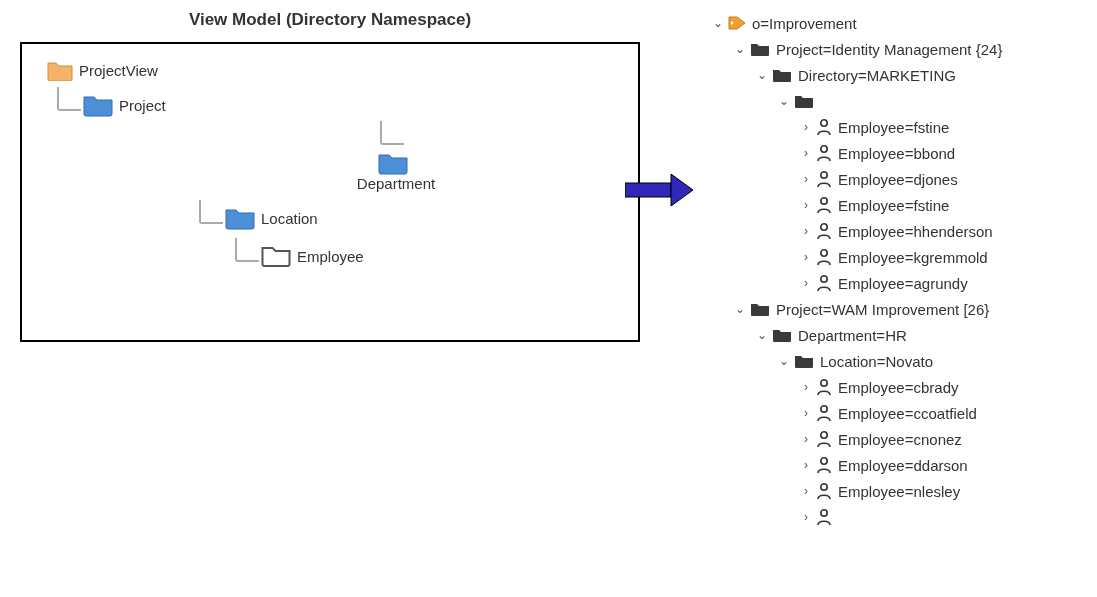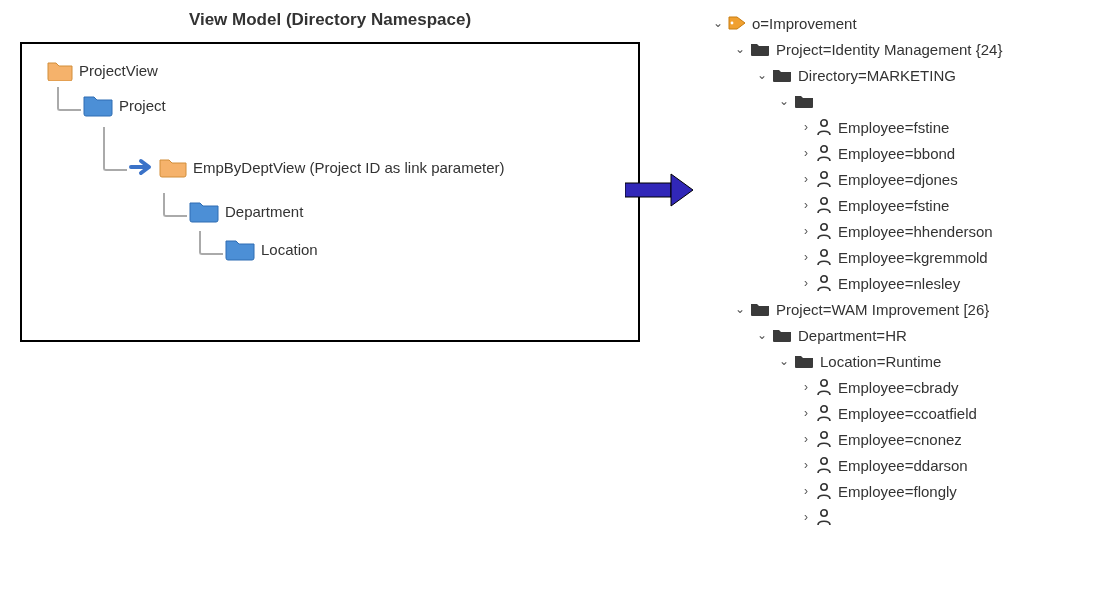--- a/index.html
+++ b/index.html
@@ -97,47 +97,44 @@
       </div>
 
       <div class="vm-row" style="margin-left:20px; margin-top:12px;">
         <span class="elbow"></span>
         <svg class="icon" width="30" height="24" viewBox="0 0 30 24">
           <path d="M1 4 h10 l3 3 h15 v14 a2 2 0 0 1 -2 2 h-24 a2 2 0 0 1 -2 -2 z" fill="#4c8fd6" stroke="#2e6db3"></path>
         </svg>
         <span class="vm-label">Project</span>
       </div>
 
-      <div class="vm-row" style="margin-left:66px; margin-top:28px;">
-        <span class="elbow elbow-long"></span>
-        <svg class="icon" width="26" height="20" viewBox="0 0 26 20" style="margin-right:4px;">
-          <path d="M2 10 h14 M12 4 l8 6 l-8 6" fill="none" stroke="#3a72c8" stroke-width="4" stroke-linecap="round" stroke-linejoin="round"></path>
-        </svg>
-        <svg class="icon" width="28" height="22" viewBox="0 0 28 22">
-          <path d="M1 4 h9 l3 3 h14 v12 a2 2 0 0 1 -2 2 h-22 a2 2 0 0 1 -2 -2 z" fill="#f5b26b" stroke="#d28e3a"></path>
-        </svg>
-        <span class="vm-label">EmpByDeptView (Project ID as link parameter)</span>
-      </div>
-
-      <div class="vm-row" style="margin-left:126px; margin-top:10px;">
+
+      <div class="vm-row" style="margin-left:126px; margin-top:10px;flex-direction:column;">
         <span class="elbow"></span>
         <svg class="icon" width="30" height="24" viewBox="0 0 30 24">
           <path d="M1 4 h10 l3 3 h15 v14 a2 2 0 0 1 -2 2 h-24 a2 2 0 0 1 -2 -2 z" fill="#4c8fd6" stroke="#2e6db3"></path>
         </svg>
         <span class="vm-label">Department</span>
       </div>
 
       <div class="vm-row" style="margin-left:162px; margin-top:14px;">
         <span class="elbow"></span>
         <svg class="icon" width="30" height="24" viewBox="0 0 30 24">
           <path d="M1 4 h10 l3 3 h15 v14 a2 2 0 0 1 -2 2 h-24 a2 2 0 0 1 -2 -2 z" fill="#4c8fd6" stroke="#2e6db3"></path>
         </svg>
         <span class="vm-label">Location</span>
       </div>
 
+      <div class="vm-row" style="margin-left:198px; margin-top:14px;">
+        <span class="elbow"></span>
+        <svg class="icon" width="30" height="24" viewBox="0 0 30 24">
+          <path d="M1.5 4 h10 l3 3 h14 v13 a2 2 0 0 1 -2 2 h-23 a2 2 0 0 1 -2 -2 z" fill="#fff" stroke="#555" stroke-width="2"></path>
+        </svg>
+        <span class="vm-label">Employee</span>
+      </div>
 
     </div>
   </div>
 
   <div class="right-panel">
     <svg class="big-arrow" width="70" height="40" viewBox="0 0 70 40">
       <rect x="0" y="13" width="46" height="14" fill="#3127b8" stroke="#000"></rect>
       <path d="M46 4 L68 20 L46 36 Z" fill="#3127b8" stroke="#000"></path>
     </svg>
 
@@ -251,108 +248,108 @@
         </div>
         <div class="rt-row">
           <span class="rt-indent" style="width:88px"></span>
           <span class="chev">›</span>
           <span style="display:inline-flex;margin:0 2px 0 2px;">
             <svg class="icon" width="16" height="18" viewBox="0 0 16 18">
               <circle cx="8" cy="5" r="3.2" fill="none" stroke="#333" stroke-width="1.6"></circle>
               <path d="M2 17 c0 -5 12 -5 12 0" fill="none" stroke="#333" stroke-width="1.6"></path>
             </svg>
           </span>
+          <span class="rt-label">Employee=agrundy</span>
+        </div>
+        <div class="rt-row">
+          <span class="rt-indent" style="width:22px"></span>
+          <span class="chev">⌄</span>
+          <span style="display:inline-flex;margin:0 2px 0 2px;">
+            <svg class="icon" width="20" height="16" viewBox="0 0 20 16">
+              <path d="M1 3 h6 l2 2 h10 v9 a1 1 0 0 1 -1 1 h-16 a1 1 0 0 1 -1 -1 z" fill="#3a3a3a"></path>
+            </svg>
+          </span>
+          <span class="rt-label">Project=WAM Improvement [26}</span>
+        </div>
+        <div class="rt-row">
+          <span class="rt-indent" style="width:44px"></span>
+          <span class="chev">⌄</span>
+          <span style="display:inline-flex;margin:0 2px 0 2px;">
+            <svg class="icon" width="20" height="16" viewBox="0 0 20 16">
+              <path d="M1 3 h6 l2 2 h10 v9 a1 1 0 0 1 -1 1 h-16 a1 1 0 0 1 -1 -1 z" fill="#3a3a3a"></path>
+            </svg>
+          </span>
+          <span class="rt-label">Department=HR</span>
+        </div>
+        <div class="rt-row">
+          <span class="rt-indent" style="width:66px"></span>
+          <span class="chev">⌄</span>
+          <span style="display:inline-flex;margin:0 2px 0 2px;">
+            <svg class="icon" width="20" height="16" viewBox="0 0 20 16">
+              <path d="M1 3 h6 l2 2 h10 v9 a1 1 0 0 1 -1 1 h-16 a1 1 0 0 1 -1 -1 z" fill="#3a3a3a"></path>
+            </svg>
+          </span>
+          <span class="rt-label">Location=Novato</span>
+        </div>
+        <div class="rt-row">
+          <span class="rt-indent" style="width:88px"></span>
+          <span class="chev">›</span>
+          <span style="display:inline-flex;margin:0 2px 0 2px;">
+            <svg class="icon" width="16" height="18" viewBox="0 0 16 18">
+              <circle cx="8" cy="5" r="3.2" fill="none" stroke="#333" stroke-width="1.6"></circle>
+              <path d="M2 17 c0 -5 12 -5 12 0" fill="none" stroke="#333" stroke-width="1.6"></path>
+            </svg>
+          </span>
+          <span class="rt-label">Employee=cbrady</span>
+        </div>
+        <div class="rt-row">
+          <span class="rt-indent" style="width:88px"></span>
+          <span class="chev">›</span>
+          <span style="display:inline-flex;margin:0 2px 0 2px;">
+            <svg class="icon" width="16" height="18" viewBox="0 0 16 18">
+              <circle cx="8" cy="5" r="3.2" fill="none" stroke="#333" stroke-width="1.6"></circle>
+              <path d="M2 17 c0 -5 12 -5 12 0" fill="none" stroke="#333" stroke-width="1.6"></path>
+            </svg>
+          </span>
+          <span class="rt-label">Employee=ccoatfield</span>
+        </div>
+        <div class="rt-row">
+          <span class="rt-indent" style="width:88px"></span>
+          <span class="chev">›</span>
+          <span style="display:inline-flex;margin:0 2px 0 2px;">
+            <svg class="icon" width="16" height="18" viewBox="0 0 16 18">
+              <circle cx="8" cy="5" r="3.2" fill="none" stroke="#333" stroke-width="1.6"></circle>
+              <path d="M2 17 c0 -5 12 -5 12 0" fill="none" stroke="#333" stroke-width="1.6"></path>
+            </svg>
+          </span>
+          <span class="rt-label">Employee=cnonez</span>
+        </div>
+        <div class="rt-row">
+          <span class="rt-indent" style="width:88px"></span>
+          <span class="chev">›</span>
+          <span style="display:inline-flex;margin:0 2px 0 2px;">
+            <svg class="icon" width="16" height="18" viewBox="0 0 16 18">
+              <circle cx="8" cy="5" r="3.2" fill="none" stroke="#333" stroke-width="1.6"></circle>
+              <path d="M2 17 c0 -5 12 -5 12 0" fill="none" stroke="#333" stroke-width="1.6"></path>
+            </svg>
+          </span>
+          <span class="rt-label">Employee=ddarson</span>
+        </div>
+        <div class="rt-row">
+          <span class="rt-indent" style="width:88px"></span>
+          <span class="chev">›</span>
+          <span style="display:inline-flex;margin:0 2px 0 2px;">
+            <svg class="icon" width="16" height="18" viewBox="0 0 16 18">
+              <circle cx="8" cy="5" r="3.2" fill="none" stroke="#333" stroke-width="1.6"></circle>
+              <path d="M2 17 c0 -5 12 -5 12 0" fill="none" stroke="#333" stroke-width="1.6"></path>
+            </svg>
+          </span>
           <span class="rt-label">Employee=nlesley</span>
         </div>
         <div class="rt-row">
-          <span class="rt-indent" style="width:22px"></span>
-          <span class="chev">⌄</span>
-          <span style="display:inline-flex;margin:0 2px 0 2px;">
-            <svg class="icon" width="20" height="16" viewBox="0 0 20 16">
-              <path d="M1 3 h6 l2 2 h10 v9 a1 1 0 0 1 -1 1 h-16 a1 1 0 0 1 -1 -1 z" fill="#3a3a3a"></path>
-            </svg>
-          </span>
-          <span class="rt-label">Project=WAM Improvement [26}</span>
-        </div>
-        <div class="rt-row">
-          <span class="rt-indent" style="width:44px"></span>
-          <span class="chev">⌄</span>
-          <span style="display:inline-flex;margin:0 2px 0 2px;">
-            <svg class="icon" width="20" height="16" viewBox="0 0 20 16">
-              <path d="M1 3 h6 l2 2 h10 v9 a1 1 0 0 1 -1 1 h-16 a1 1 0 0 1 -1 -1 z" fill="#3a3a3a"></path>
-            </svg>
-          </span>
-          <span class="rt-label">Department=HR</span>
-        </div>
-        <div class="rt-row">
-          <span class="rt-indent" style="width:66px"></span>
-          <span class="chev">⌄</span>
-          <span style="display:inline-flex;margin:0 2px 0 2px;">
-            <svg class="icon" width="20" height="16" viewBox="0 0 20 16">
-              <path d="M1 3 h6 l2 2 h10 v9 a1 1 0 0 1 -1 1 h-16 a1 1 0 0 1 -1 -1 z" fill="#3a3a3a"></path>
-            </svg>
-          </span>
-          <span class="rt-label">Location=Runtime</span>
-        </div>
-        <div class="rt-row">
-          <span class="rt-indent" style="width:88px"></span>
-          <span class="chev">›</span>
-          <span style="display:inline-flex;margin:0 2px 0 2px;">
-            <svg class="icon" width="16" height="18" viewBox="0 0 16 18">
-              <circle cx="8" cy="5" r="3.2" fill="none" stroke="#333" stroke-width="1.6"></circle>
-              <path d="M2 17 c0 -5 12 -5 12 0" fill="none" stroke="#333" stroke-width="1.6"></path>
-            </svg>
-          </span>
-          <span class="rt-label">Employee=cbrady</span>
-        </div>
-        <div class="rt-row">
-          <span class="rt-indent" style="width:88px"></span>
-          <span class="chev">›</span>
-          <span style="display:inline-flex;margin:0 2px 0 2px;">
-            <svg class="icon" width="16" height="18" viewBox="0 0 16 18">
-              <circle cx="8" cy="5" r="3.2" fill="none" stroke="#333" stroke-width="1.6"></circle>
-              <path d="M2 17 c0 -5 12 -5 12 0" fill="none" stroke="#333" stroke-width="1.6"></path>
-            </svg>
-          </span>
-          <span class="rt-label">Employee=ccoatfield</span>
-        </div>
-        <div class="rt-row">
-          <span class="rt-indent" style="width:88px"></span>
-          <span class="chev">›</span>
-          <span style="display:inline-flex;margin:0 2px 0 2px;">
-            <svg class="icon" width="16" height="18" viewBox="0 0 16 18">
-              <circle cx="8" cy="5" r="3.2" fill="none" stroke="#333" stroke-width="1.6"></circle>
-              <path d="M2 17 c0 -5 12 -5 12 0" fill="none" stroke="#333" stroke-width="1.6"></path>
-            </svg>
-          </span>
-          <span class="rt-label">Employee=cnonez</span>
-        </div>
-        <div class="rt-row">
-          <span class="rt-indent" style="width:88px"></span>
-          <span class="chev">›</span>
-          <span style="display:inline-flex;margin:0 2px 0 2px;">
-            <svg class="icon" width="16" height="18" viewBox="0 0 16 18">
-              <circle cx="8" cy="5" r="3.2" fill="none" stroke="#333" stroke-width="1.6"></circle>
-              <path d="M2 17 c0 -5 12 -5 12 0" fill="none" stroke="#333" stroke-width="1.6"></path>
-            </svg>
-          </span>
-          <span class="rt-label">Employee=ddarson</span>
-        </div>
-        <div class="rt-row">
-          <span class="rt-indent" style="width:88px"></span>
-          <span class="chev">›</span>
-          <span style="display:inline-flex;margin:0 2px 0 2px;">
-            <svg class="icon" width="16" height="18" viewBox="0 0 16 18">
-              <circle cx="8" cy="5" r="3.2" fill="none" stroke="#333" stroke-width="1.6"></circle>
-              <path d="M2 17 c0 -5 12 -5 12 0" fill="none" stroke="#333" stroke-width="1.6"></path>
-            </svg>
-          </span>
-          <span class="rt-label">Employee=flongly</span>
-        </div>
-        <div class="rt-row">
           <span class="rt-indent" style="width:88px"></span>
           <span class="chev">›</span>
           <span style="display:inline-flex;margin:0 2px 0 2px;">
             <svg class="icon" width="16" height="18" viewBox="0 0 16 18">
               <circle cx="8" cy="5" r="3.2" fill="none" stroke="#333" stroke-width="1.6"></circle>
               <path d="M2 17 c0 -5 12 -5 12 0" fill="none" stroke="#333" stroke-width="1.6"></path>
             </svg>
           </span>
         </div>
       </div>

